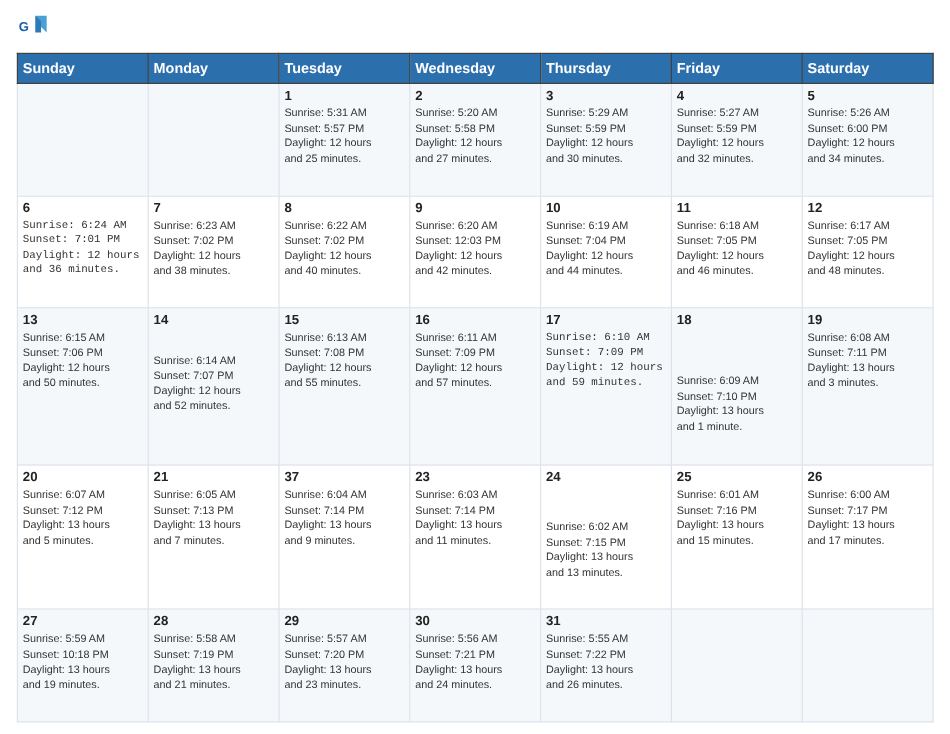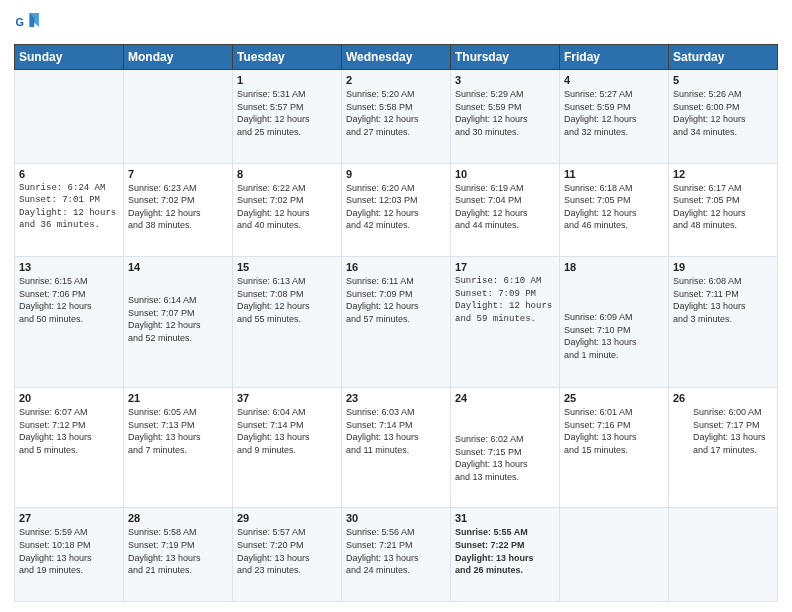--- a/index.html
+++ b/index.html
@@ -315,21 +315,21 @@
           </td>
           <td>
             <span class="day-num">25</span>
             <div class="day-info" style="white-space: pre-line;">Sunrise: 6:01 AM
 Sunset: 7:16 PM
 Daylight: 13 hours
 and 15 minutes.</div>
           </td>
           <td>
             <span class="day-num">26</span>
-            <div class="day-info" style="white-space: pre-line; margin-left: 20px;">Sunrise: 6:00 AM
+            <div class="day-info" style="white-space: pre-line;">Sunrise: 6:00 AM
 Sunset: 7:17 PM
 Daylight: 13 hours
 and 17 minutes.</div>
           </td>
         </tr>
         <tr>
           <td>
             <span class="day-num">27</span>
             <div class="day-info" style="white-space: pre-line;">Sunrise: 5:59 AM
 Sunset: 10:18 PM
@@ -352,21 +352,21 @@
           </td>
           <td>
             <span class="day-num">30</span>
             <div class="day-info" style="white-space: pre-line;">Sunrise: 5:56 AM
 Sunset: 7:21 PM
 Daylight: 13 hours
 and 24 minutes.</div>
           </td>
           <td>
             <span class="day-num">31</span>
-            <div class="day-info" style="white-space: pre-line; font-weight: bold;">Sunrise: 5:55 AM
+            <div class="day-info" style="white-space: pre-line;">Sunrise: 5:55 AM
 Sunset: 7:22 PM
 Daylight: 13 hours
 and 26 minutes.</div>
           </td>
           <td></td>
           <td></td>
         </tr>
       </tbody>
   </table>
 </div>

